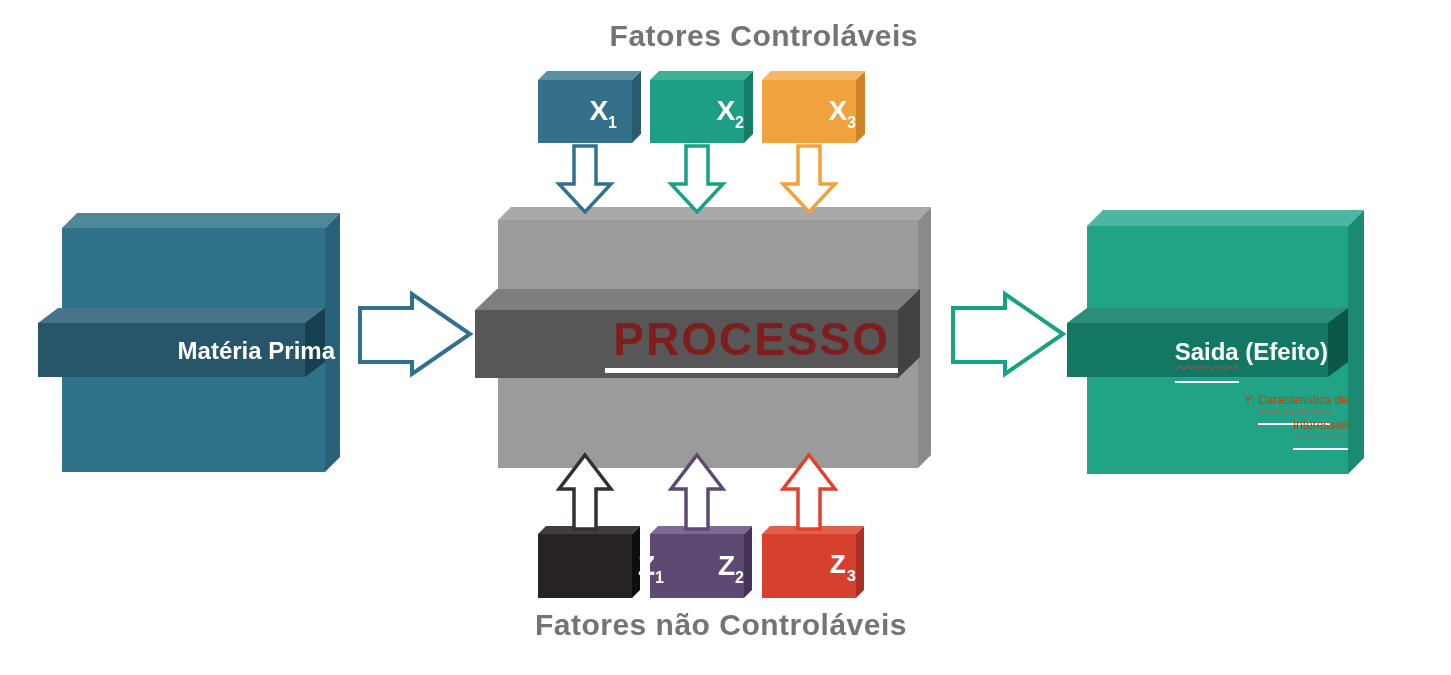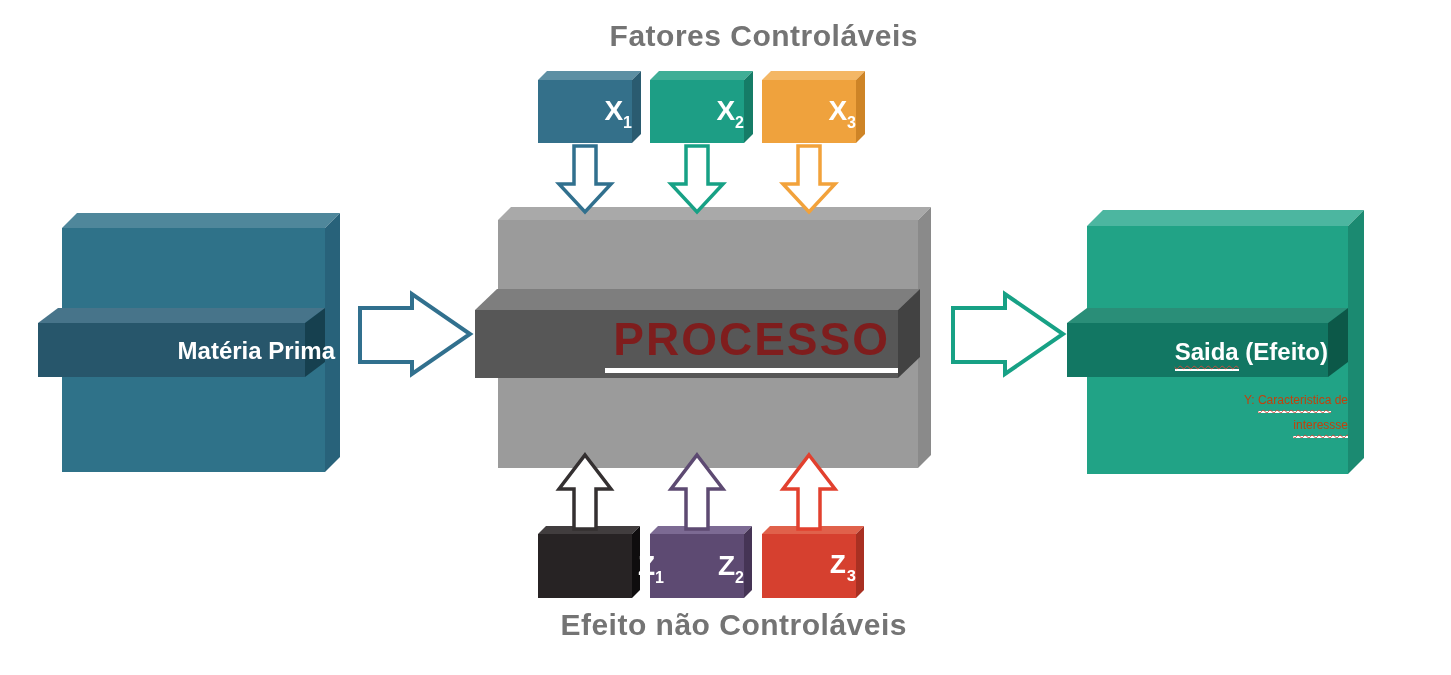--- a/index.html
+++ b/index.html
@@ -17,21 +17,21 @@
   .factor-label sub { font-size:16px; position:relative; bottom:-1px; }
 
   .ribbon-label { font-size:24px; font-weight:bold; color:#ffffff; line-height:28px; }
 
   .processo-label { font-size:46px; font-weight:bold; color:#7f1d1d; letter-spacing:2px; line-height:48px; }
   .processo-underline { display:inline-block; border-bottom:5px solid #ffffff; padding:0 8px 5px 8px; }
 
   .caption { font-size:12px; font-weight:normal; color:#c2410c; line-height:26px; }
 
   
-  .wu { border-bottom:2px solid #ffffff; padding-bottom:4px; }
+  .wu { border-bottom:2px solid #ffffff; padding-bottom:16px; }
   .msp { text-decoration:underline wavy #cc4b3c 1px; text-underline-offset:5px; }
 </style>
 </head>
 <body>
 
 <div class="stage">
 
   <svg width="1451" height="675" viewBox="0 0 1451 675">
 
     <g>
@@ -100,23 +100,23 @@
     <polygon points="585,455 611,489 596,489 596,529 574,529 574,489 559,489" fill="#ffffff" stroke="#343031" stroke-width="3.5" stroke-linejoin="miter"></polygon>
     <polygon points="697,455 723,489 708,489 708,529 686,529 686,489 671,489" fill="#ffffff" stroke="#5D4A72" stroke-width="3.5" stroke-linejoin="miter"></polygon>
     <polygon points="809,455 835,489 820,489 820,529 798,529 798,489 783,489" fill="#ffffff" stroke="#E2402E" stroke-width="3.5" stroke-linejoin="miter"></polygon>
 
     <polygon points="360,308 412,308 412,294 470,334 412,374 412,362 360,362" fill="#ffffff" stroke="#31708E" stroke-width="4" stroke-linejoin="miter"></polygon>
     <polygon points="953,308 1005,308 1005,294 1063,334 1005,374 1005,362 953,362" fill="#ffffff" stroke="#17A185" stroke-width="4" stroke-linejoin="miter"></polygon>
   </svg>
 
   <div class="txt section-title" style="left:498px; top:19px; width:420px;">Fatores Controláveis</div>
 
-  <div class="txt section-title" style="left:487px; top:608px; width:420px;">Efeito não Controláveis</div>
+  <div class="txt section-title" style="left:487px; top:608px; width:420px;">Fatores não Controláveis</div>
 
-  <div class="txt factor-label" style="left:538px; top:96px; width:94px;">
+  <div class="txt factor-label" style="left:523px; top:96px; width:94px;">
     <span>X</span><sub>1</sub>
   </div>
   <div class="txt factor-label" style="left:650px; top:96px; width:94px;">
     <span>X</span><sub>2</sub>
   </div>
   <div class="txt factor-label" style="left:762px; top:96px; width:94px;">
     <span>X</span><sub>3</sub>
   </div>
 
   <div class="txt factor-label" style="left:538px; top:551px; width:94px;padding-left:32px;">

